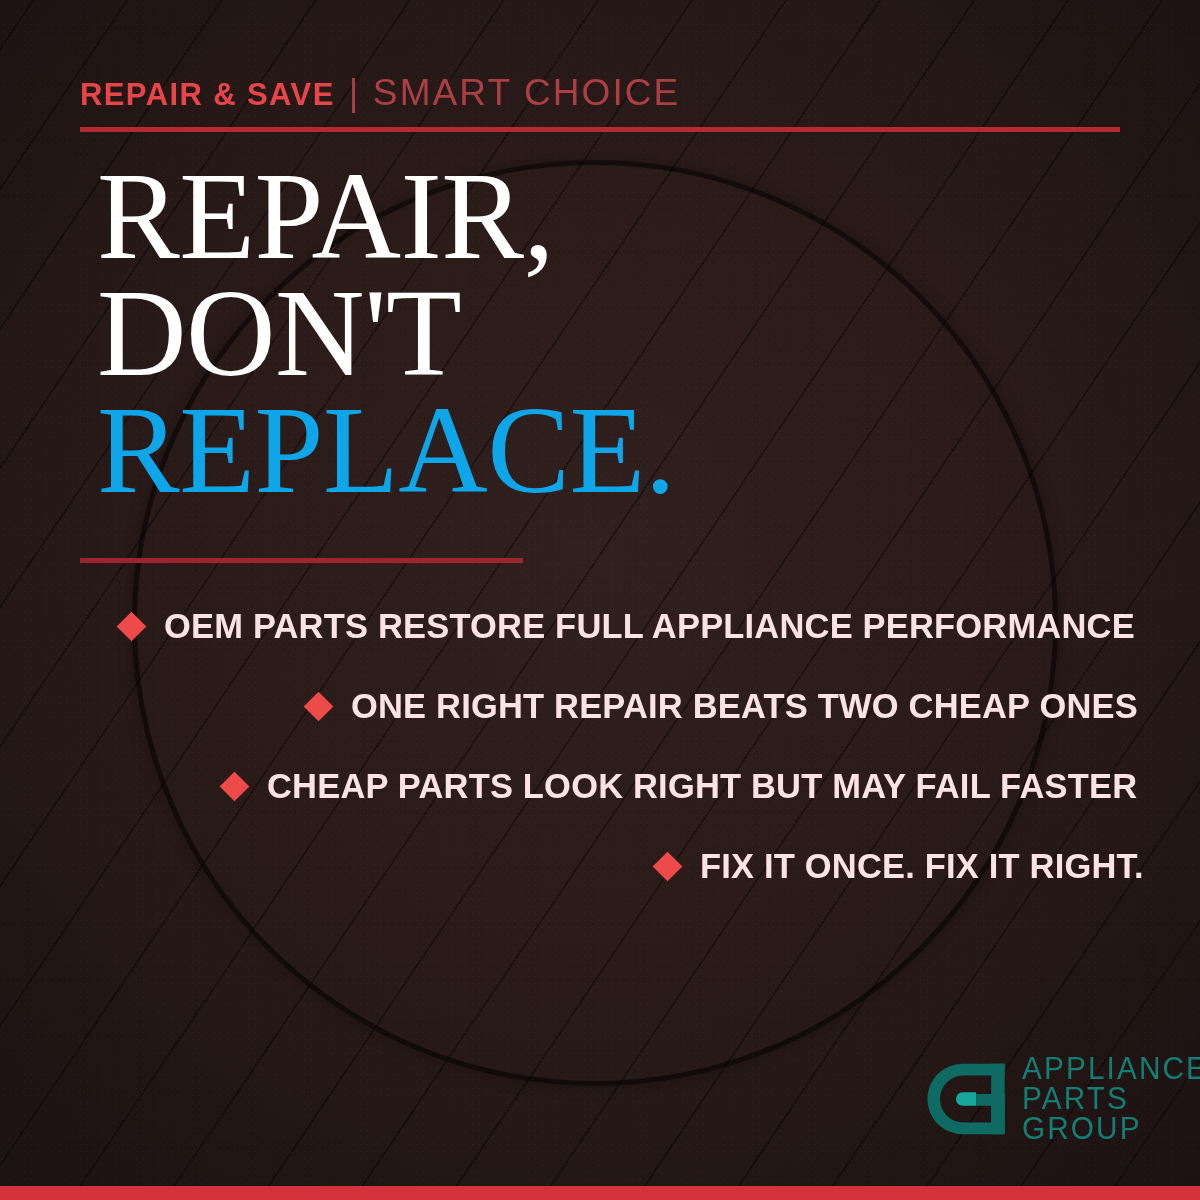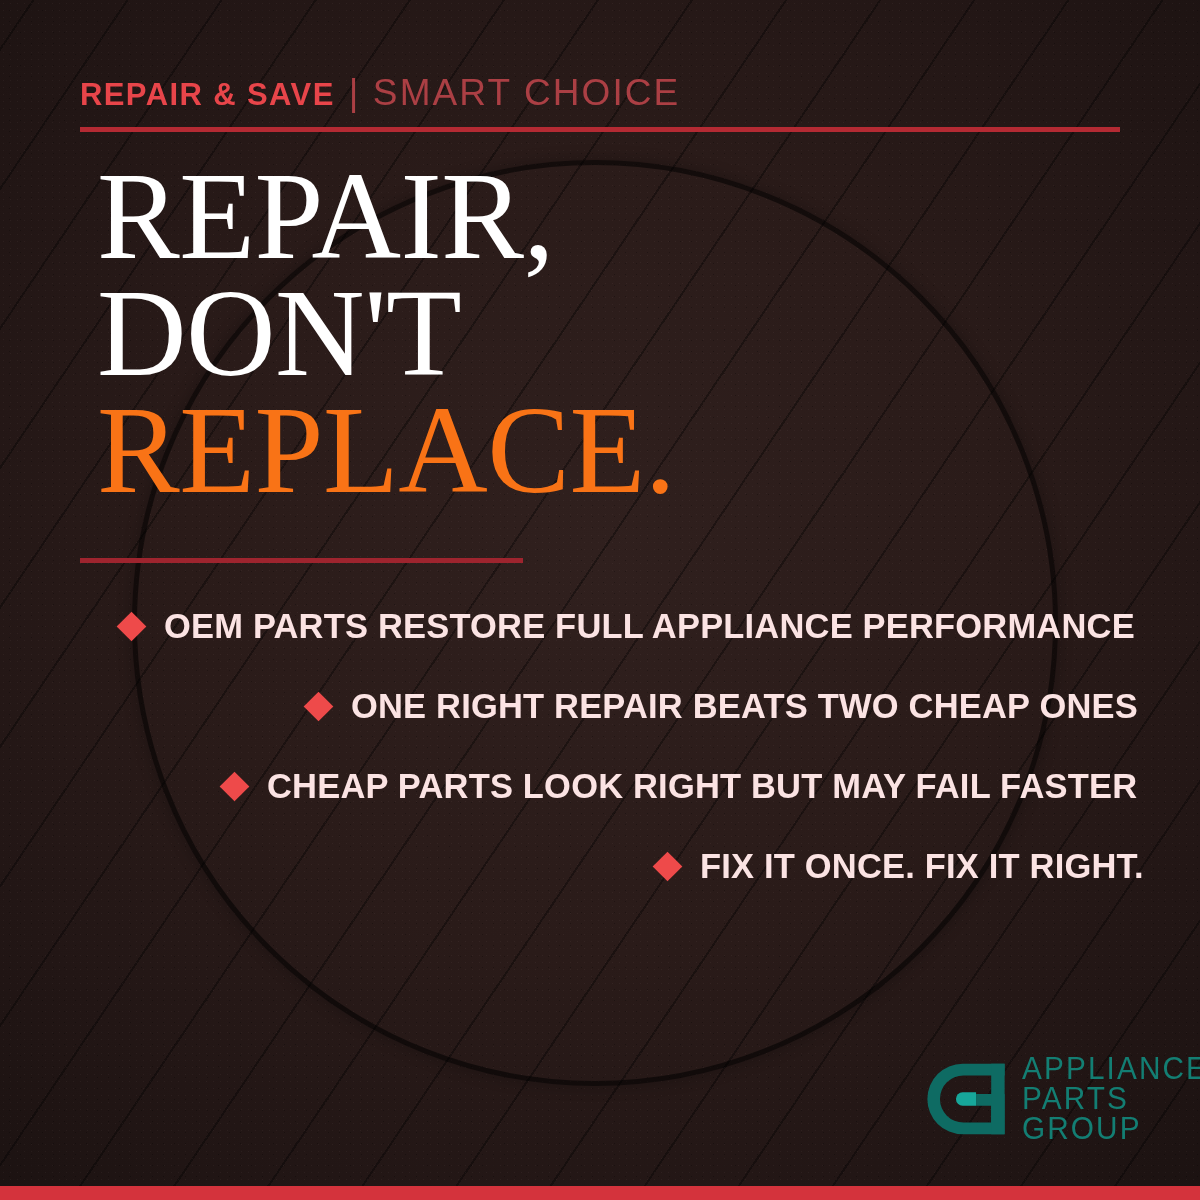--- a/index.html
+++ b/index.html
@@ -118,21 +118,21 @@
     width: 1060px;
     font-family: "Liberation Serif", "DejaVu Serif", serif;
     font-weight: normal;
     font-size: 124px;
     line-height: 0.945;
     letter-spacing: -0.5px;
     margin-left: 19px;
   }
   .hl-line { display: block; }
   .hl-white { color: #ffffff; }
-  .hl-red   { color: #f97316; }
+  .hl-red   { color: #0ea5e9; }
 
   .rule-mid {
     position: absolute;
     left: 80px;
     top: 558px;
     width: 443px;
     height: 5px;
     background: #9e242e;
   }
 

